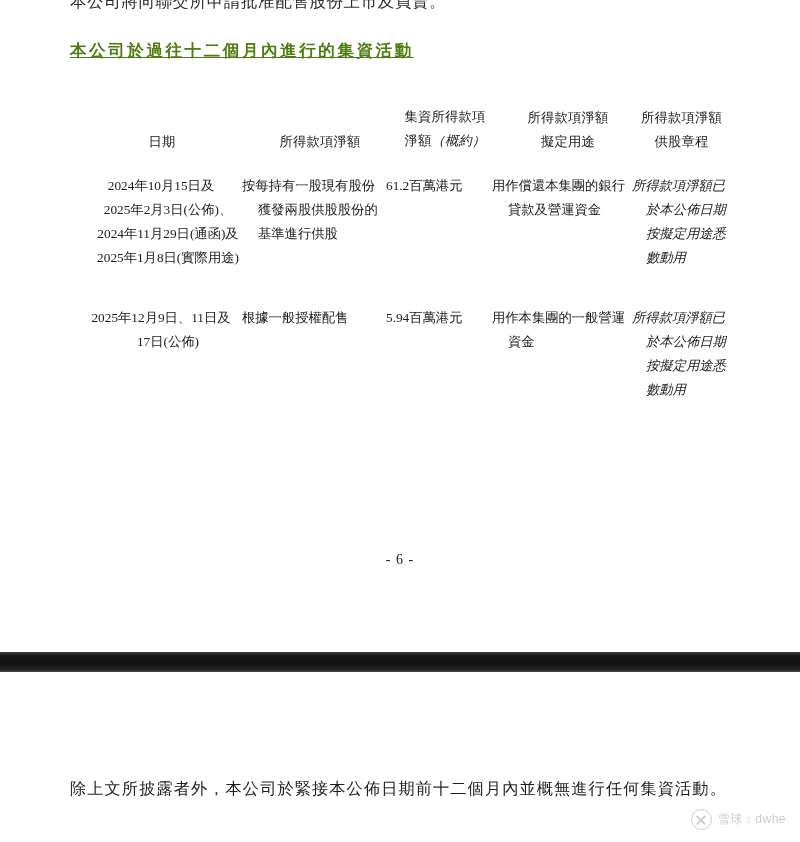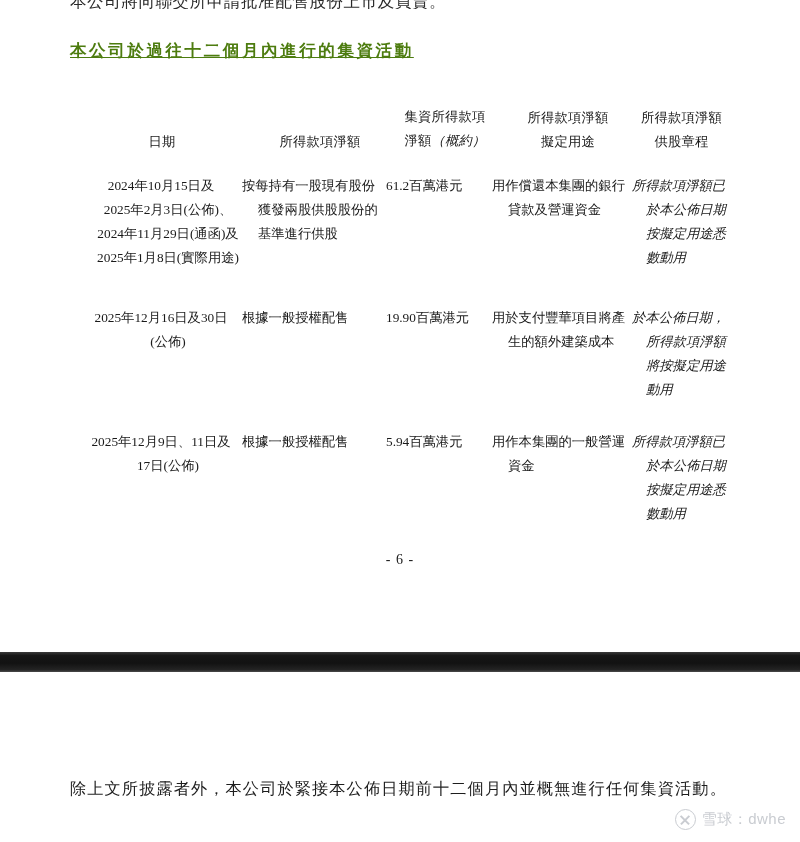--- a/index.html
+++ b/index.html
@@ -166,21 +166,21 @@
 
   
   .watermark {
     position: absolute;
     right: 14px;
     bottom: 12px;
     display: flex;
     align-items: center;
     gap: 6px;
     color: #c9ccd1;
-    font-size: 15px;
+    font-size: 12px;
     letter-spacing: 0.5px;
     user-select: none;
     font-family: "Liberation Sans", sans-serif;
   }
   .watermark .wm-logo {
     width: 19px;
     height: 19px;
     border: 1.6px solid #c9ccd1;
     border-radius: 50%;
     position: relative;
@@ -247,30 +247,20 @@
           <span class="nowrapline" style="padding-left:14px">2025年2月3日(公佈)、</span>
           <span class="nowrapline" style="padding-left:14px">2024年11月29日(通函)及</span>
           <span class="nowrapline" style="padding-left:14px">2025年1月8日(實際用途)</span>
         </td>
         <td class="hang">按每持有一股現有股份獲發兩股供股股份的基準進行供股</td>
         <td class="cell-amt">61.2百萬港元</td>
         <td class="hang">用作償還本集團的銀行貸款及營運資金</td>
         <td class="hang deep">所得款項淨額已於本公佈日期按擬定用途悉數動用</td>
       </tr>
 
-      <tr class="row-r2">
-        <td class="cell-date">
-          <span class="nowrapline">2025年12月16日及30日</span>
-          <span class="nowrapline" style="padding-left:14px">(公佈)</span>
-        </td>
-        <td class="hang">根據一般授權配售</td>
-        <td class="cell-amt">19.90百萬港元</td>
-        <td class="hang">用於支付豐華項目將產生的額外建築成本</td>
-        <td class="hang deep">於本公佈日期，所得款項淨額將按擬定用途動用</td>
-      </tr>
 
       <tr class="row-r3">
         <td class="cell-date">
           <span class="nowrapline">2025年12月9日、11日及</span>
           <span class="nowrapline" style="padding-left:14px">17日(公佈)</span>
         </td>
         <td class="hang">根據一般授權配售</td>
         <td class="cell-amt">5.94百萬港元</td>
         <td class="hang">用作本集團的一般營運資金</td>
         <td class="hang deep">所得款項淨額已於本公佈日期按擬定用途悉數動用</td>

